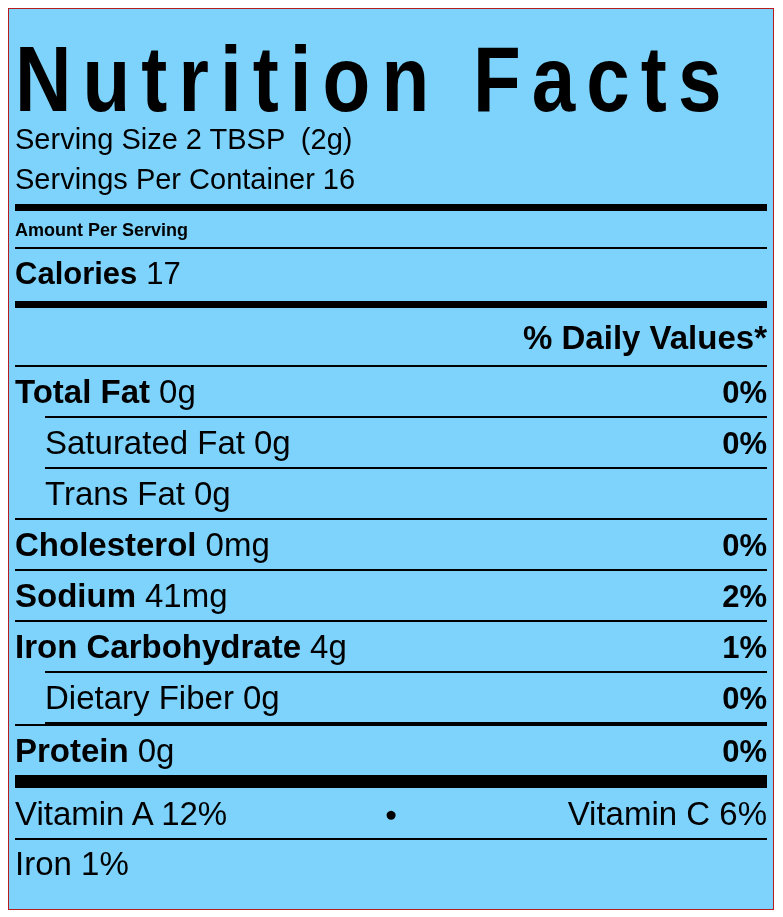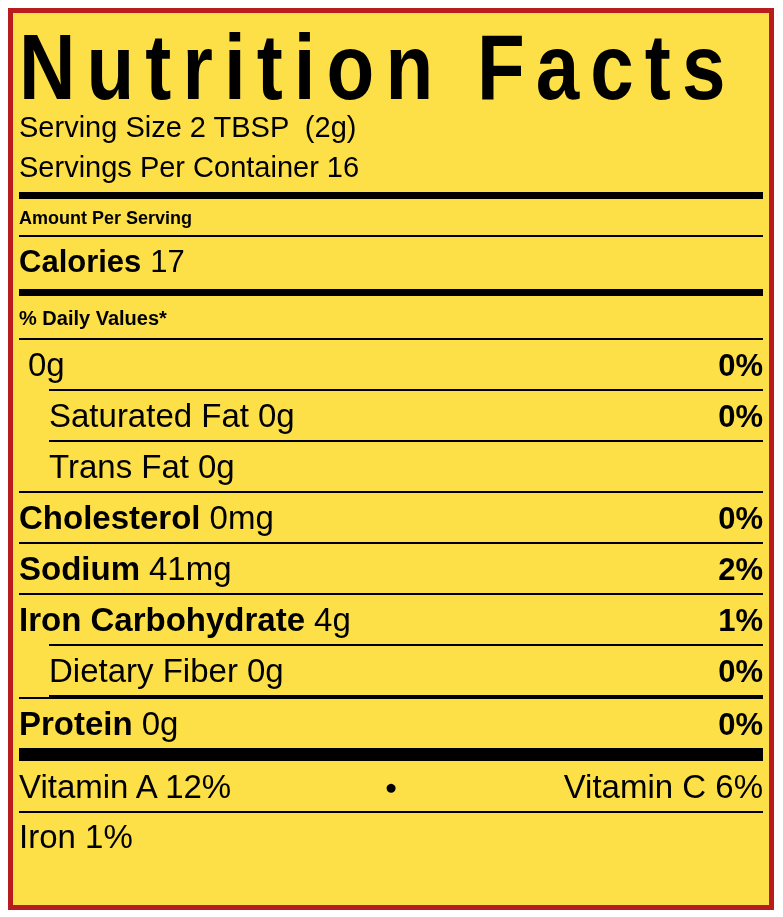--- a/index.html
+++ b/index.html
@@ -3,38 +3,38 @@
 <meta charset="utf-8">
 <style>
   html,body { margin:0; padding:0; }
   body {
     width:783px; height:917px; background:#fff; color:#000;
     font-family:"Liberation Sans", sans-serif;
     position:relative; overflow:hidden;
   }
   .label {
     position:absolute; left:8px; top:8px; right:9px; bottom:7px;
-    border:5px solid #b91c1c; padding:0 6px; background:#fde047;
+    border:1px solid #b91c1c; padding:16px 6px; background:#7dd3fc;
   }
   .title {
     font-weight:bold; font-size:92px; line-height:1;
     letter-spacing:13px; white-space:nowrap;
     transform:scaleX(0.85); transform-origin:0 50%;
     margin-top:8px; height:86px;
   }
   .serv { font-size:29px; line-height:40px; white-space:pre; }
   .bar { background:#000; height:7px; border:0; margin:0; }
   .bar.b1 { margin-top:5px; }
   .bar.thick { height:13px; }
   .aps { font-size:18px; font-weight:bold; padding:9px 0 6px; }
   .hr { border-top:2px solid #000; height:0; }
   .hr.inset { margin-left:30px; }
   .calories { font-size:31px; padding:7px 0 9px; }
   .calories .val { font-weight:normal; margin-left:9px; }
-  .dvh { font-size:20px; font-weight:bold; padding:11px 0 8px; }
+  .dvh { font-size:33px; font-weight:bold; text-align:right; padding:11px 0 8px; }
   .row { display:flex; align-items:baseline; font-size:33px; padding:6px 0 5px; }
   .row.sub { padding-left:30px; }
   .row .nm { font-weight:bold; white-space:nowrap; }
   .row.sub .nm { font-weight:normal; }
   .row .amt { margin-left:9px; white-space:nowrap; }
   .row .dv { margin-left:auto; font-weight:bold; font-size:31px; }
   .vit { display:flex; align-items:center; font-size:33px; padding:7px 0 5px; }
   .vit .cell { flex:1; white-space:nowrap; }
   .vit .right { text-align:right; }
   .vit .bullet { font-size:21px; flex:0 0 auto; }
@@ -58,20 +58,21 @@
   <div class="calories">
     <b>Calories</b><span class="val">17</span>
   </div>
 
   <div class="bar"></div>
 
   <div class="dvh">% Daily Values*</div>
   <div class="hr"></div>
 
   <div class="row">
+    <span class="nm">Total Fat</span>
     <span class="amt">0g</span>
     <span class="dv">0%</span>
   </div>
   <div class="hr inset"></div>
 
   <div class="row sub">
     <span class="nm">Saturated Fat</span>
     <span class="amt">0g</span>
     <span class="dv">0%</span>
   </div>

